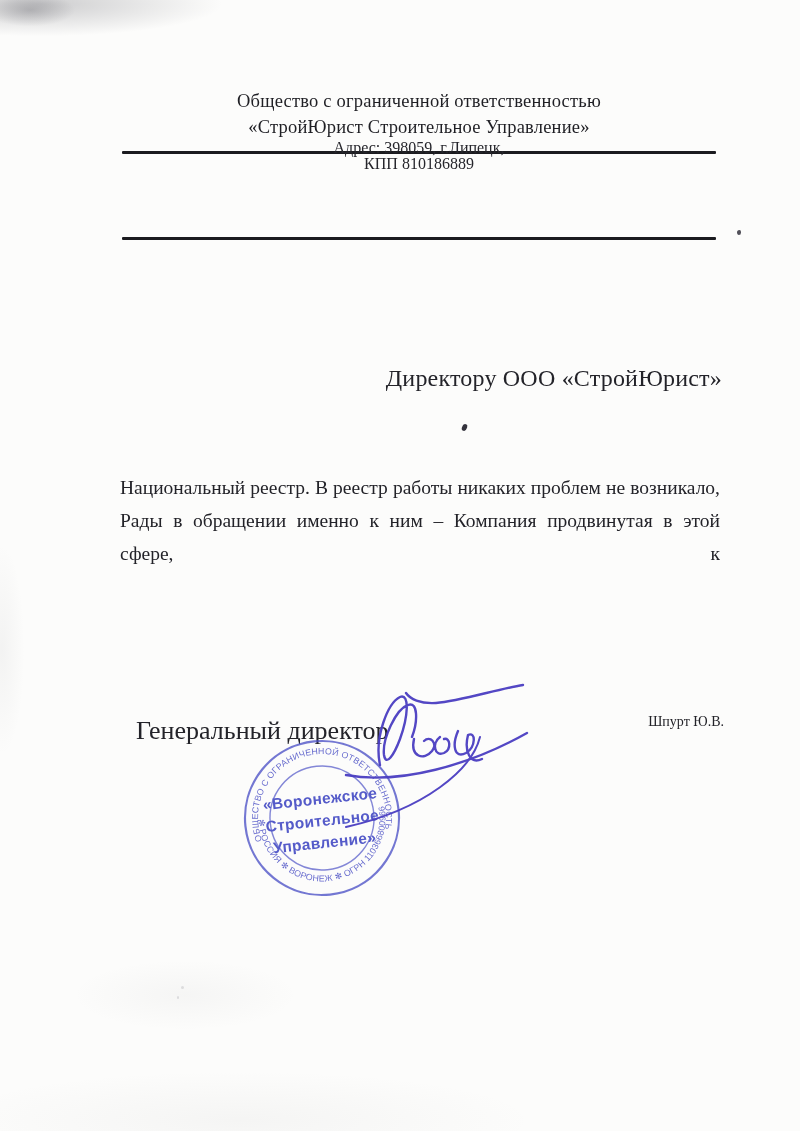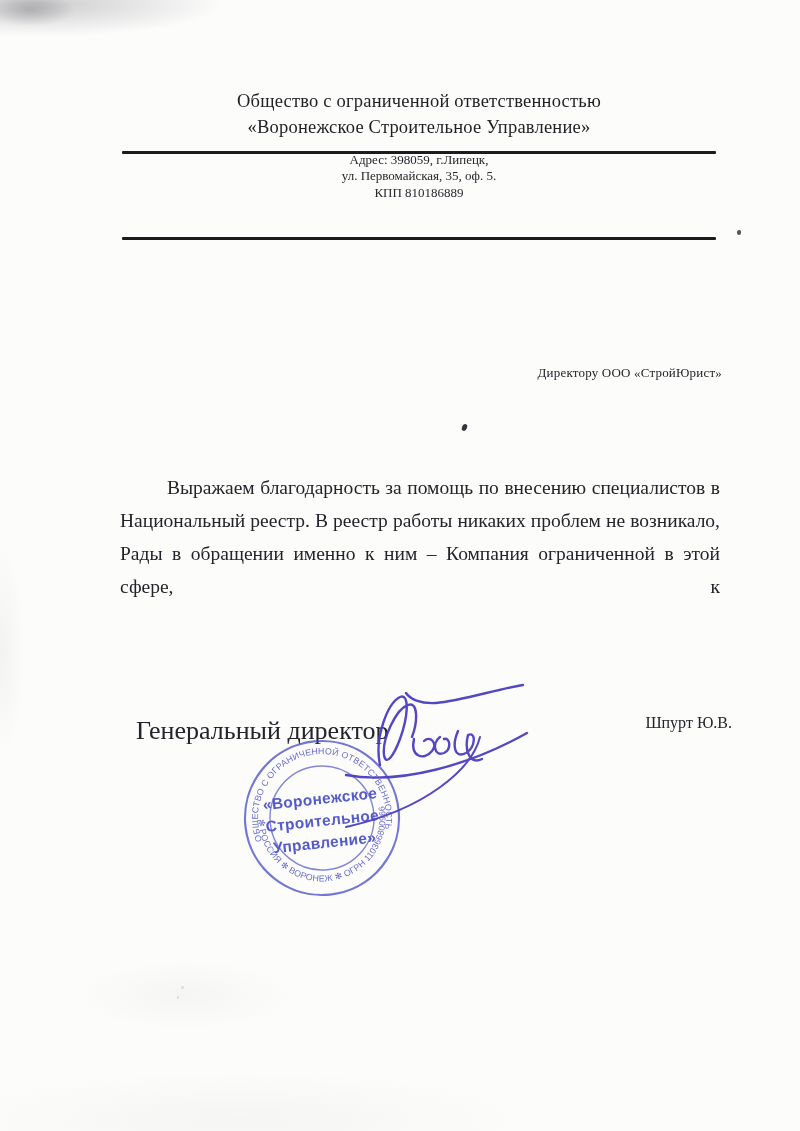--- a/index.html
+++ b/index.html
@@ -22,43 +22,43 @@
     text-align:center;
   }
   .org-line{font-size:18.5px; line-height:26px; color:#1f1f24; letter-spacing:0.2px;}
   .rule{
     position:absolute; left:122px; width:594px; height:2.5px;
     background:#1b1b1f; border-radius:1px;
   }
   .rule-top{top:151px;}
   .rule-bottom{top:237px;}
   .address{
-    position:absolute; left:122px; top:152px; width:594px;
-    text-align:center; font-size:13px; line-height:16.3px; color:#26262c;
+    position:absolute; left:122px; top:140px; width:594px;
+    text-align:center; font-size:16px; line-height:16.3px; color:#26262c;
   }
   .recipient{
     position:absolute; right:78px; top:365px;
-    font-size:13px; color:#232329; letter-spacing:0.2px;
+    font-size:24px; color:#232329; letter-spacing:0.2px;
   }
   .body-par{
     position:absolute; left:120px; top:471px; width:600px;
     font-size:19.5px; line-height:33px; color:#232329;
   }
   .body-line{
     text-align:justify; text-align-last:justify; text-justify:inter-word;
     white-space:normal;
   }
   .body-line.indent{ padding-left:47px; }
   .sig-row-title{
     position:absolute; left:136px; top:716px;
     font-size:26px; color:#232329;
   }
   .sig-row-name{
-    position:absolute; right:68px; top:714px;
-    font-size:16px; color:#232329;
+    position:absolute; right:76px; top:714px;
+    font-size:14px; color:#232329;
   }
   .ink-dot{
     position:absolute; background:#34333d; border-radius:60% 40% 55% 45%;
   }
   .ink-dot.d1{left:462px; top:424px; width:5px; height:7px; transform:rotate(18deg);}
   .ink-dot.d2{left:737px; top:230px; width:4px; height:5px; opacity:0.85;}
   .speck{position:absolute; background:#8d8d92; border-radius:50%; opacity:0.25;}
   .speck.s1{left:181px; top:986px; width:3px; height:3px;}
   .speck.s2{left:177px; top:996px; width:2px; height:3px;}
   .stamp-svg{position:absolute; left:228px; top:724px; width:190px; height:190px;}
@@ -73,44 +73,42 @@
     text-anchor:middle;
   }
 </style>
 </head>
 <body>
 
 <div class="page">
 
   <div class="letterhead">
     <div class="org-line">Общество с ограниченной ответственностью</div>
-    <div class="org-line">«Воронежское Строительное Управление»</div>
+    <div class="org-line">«СтройЮрист Строительное Управление»</div>
   </div>
 
   <div class="rule rule-top"></div>
 
   <div class="address">
     <div>Адрес: 398059, г.Липецк,</div>
-    <div>ул. Первомайская, 35, оф. 5.</div>
     <div>КПП 810186889</div>
   </div>
 
   <div class="rule rule-bottom"></div>
 
   <div class="recipient">Директору ООО «СтройЮрист»</div>
 
   <div class="ink-dot d1"></div>
   <div class="ink-dot d2"></div>
   <div class="speck s1"></div>
   <div class="speck s2"></div>
 
   <div class="body-par">
-    <div class="body-line indent">Выражаем благодарность за помощь по внесению специалистов в</div>
     <div class="body-line">Национальный реестр.  В реестр работы никаких проблем не возникало,</div>
-    <div class="body-line">Рады в обращении именно к ним – Компания ограниченной в этой сфере, к</div>
+    <div class="body-line">Рады в обращении именно к ним – Компания продвинутая в этой сфере, к</div>
   </div>
 
   <div class="sig-row-title">Генеральный директор</div>
   <div class="sig-row-name">Шпурт Ю.В.</div>
 
   <svg class="stamp-svg" viewBox="0 0 190 190">
     <g transform="rotate(-6 94 94)" fill="none" stroke="#4a4fc5" opacity="0.9">
       <circle cx="94" cy="94" r="77" stroke-width="2.2" opacity="0.85"></circle>
       <circle cx="94" cy="94" r="52" stroke-width="1.4" opacity="0.75"></circle>
       <path id="stampTopArc" d="M 33.2 114 A 64 64 0 1 1 154.8 114" stroke="none"></path>

